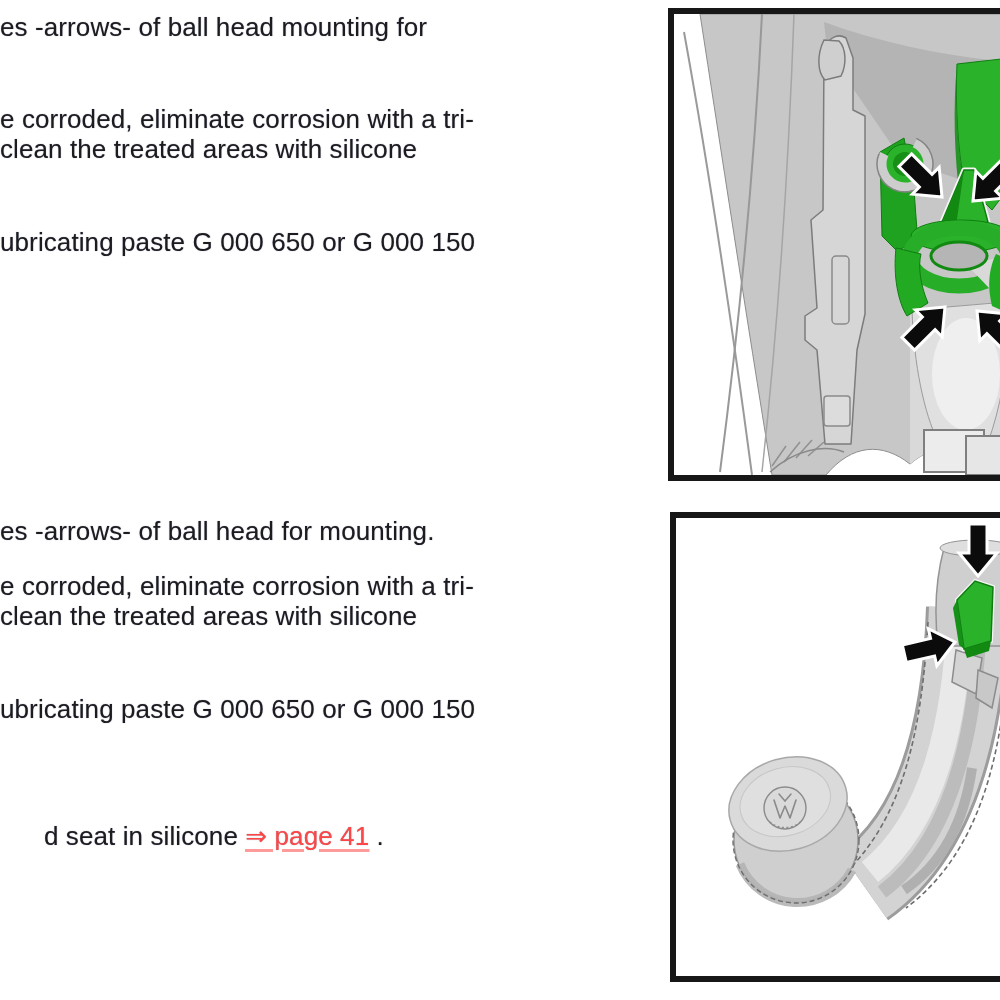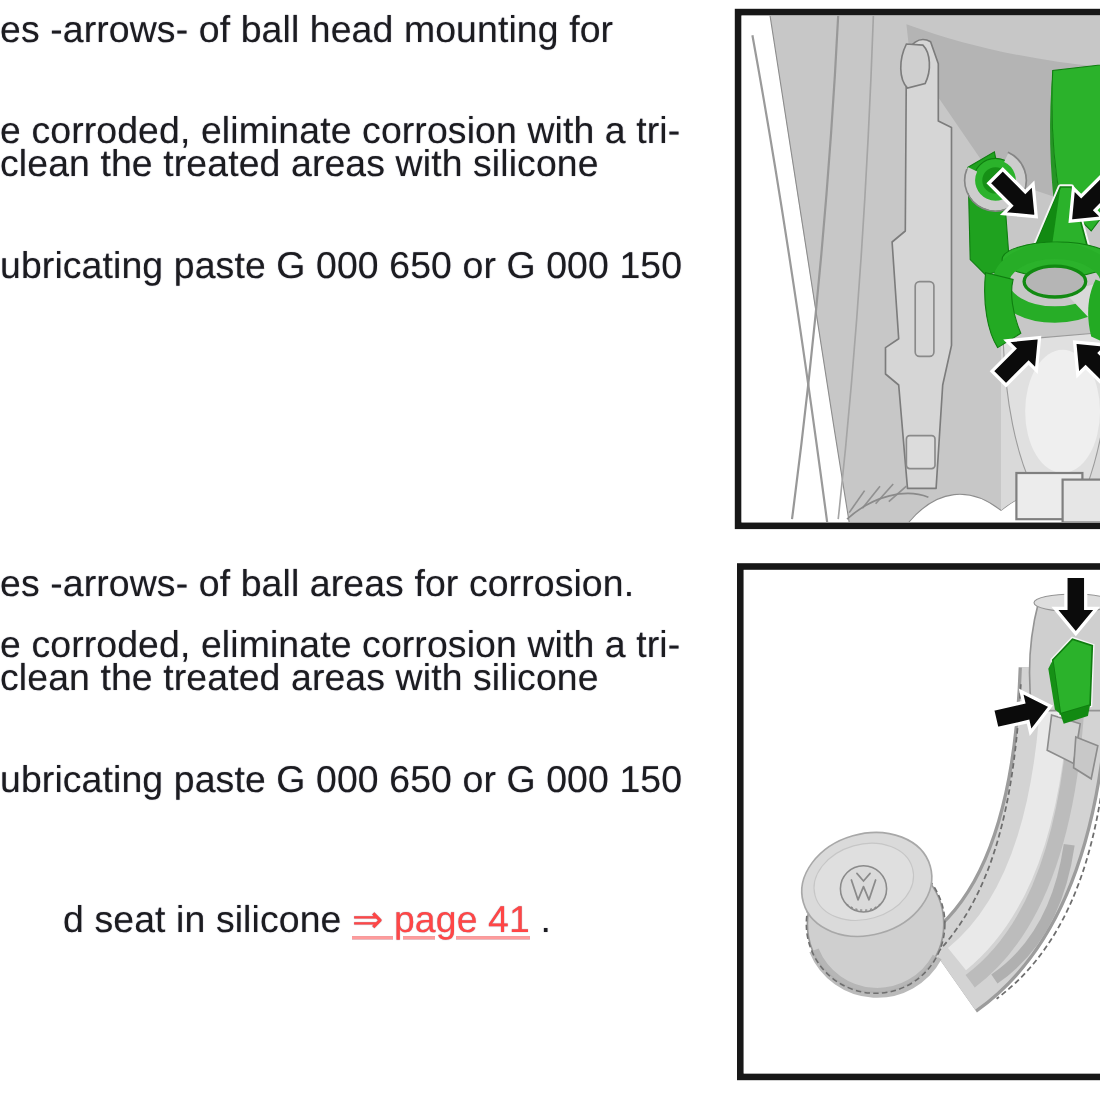--- a/index.html
+++ b/index.html
@@ -2,21 +2,21 @@
 <html style="--text: #1c1c20; --link: #ff4646; --green: #2bb22b; --frame: #171717;"><head>
 <meta charset="utf-8">
 <style>
   html,body{margin:0;padding:0;}
   body{
     width:1000px;height:1000px;position:relative;overflow:hidden;background:#ffffff;
     font-family:"Liberation Sans","DejaVu Sans",sans-serif;
   }
   .textcol{position:absolute;inset:0;filter:blur(.35px);}
   .ln{
-    position:absolute;left:0;font-size:34px;line-height:30px;letter-spacing:.1px;
+    position:absolute;left:0;font-size:26px;line-height:30px;letter-spacing:.1px;
     color:var(--text,#1c1c20);white-space:pre;
     text-shadow:0 0 1px rgba(40,40,80,.5);
   }
   .link{
     color:var(--link,#ff4646);cursor:pointer;
     text-decoration:underline;text-decoration-thickness:2.5px;
     text-decoration-color:#ff9b9b;text-underline-offset:4px;
   }
   .frame{
     position:absolute;border:6px solid var(--frame,#171717);
@@ -28,21 +28,21 @@
 <body>
 
 <main>
 
   <section class="textcol">
     <div class="ln" style="top:12px">es -arrows- of ball head mounting for</div>
     <div class="ln" style="top:104px">e corroded, eliminate corrosion with a tri-</div>
     <div class="ln" style="top:134px">clean the treated areas with silicone</div>
     <div class="ln" style="top:227px">ubricating paste G 000 650 or G 000 150</div>
 
-    <div class="ln" style="top:516px">es -arrows- of ball areas for corrosion.</div>
+    <div class="ln" style="top:516px">es -arrows- of ball head for mounting.</div>
     <div class="ln" style="top:571px">e corroded, eliminate corrosion with a tri-</div>
     <div class="ln" style="top:601px">clean the treated areas with silicone</div>
     <div class="ln" style="top:694px">ubricating paste G 000 650 or G 000 150</div>
 
     <div class="ln" style="top:791px">
       <span>d seat in silicone </span><a class="link">⇒ page 41</a><span> .</span>
     </div>
   </section>
 
   <figure class="frame" style="left:668px;top:8px;width:348px;height:473px;">

